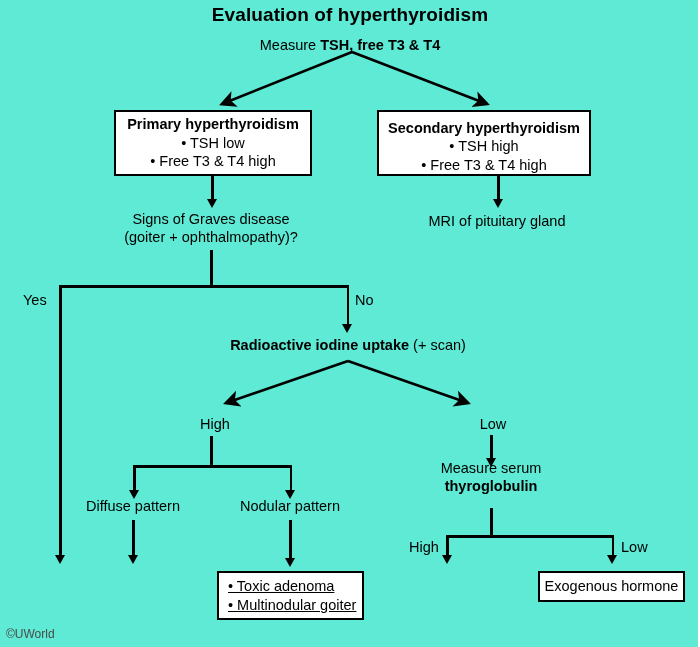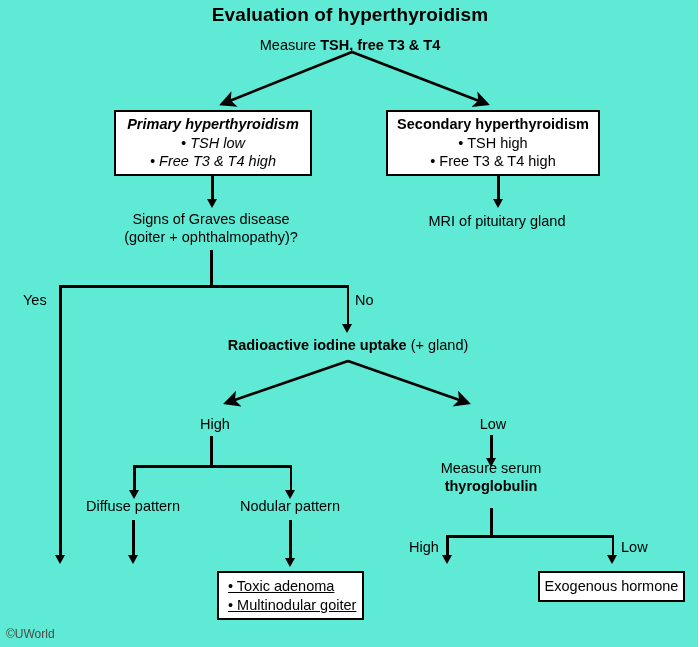--- a/index.html
+++ b/index.html
@@ -108,29 +108,29 @@
     <line x1="348" y1="361" x2="226" y2="403" stroke="#000" stroke-width="2.6" marker-end="url(#ah)"></line>
     <line x1="348" y1="361" x2="468" y2="403" stroke="#000" stroke-width="2.6" marker-end="url(#ah)"></line>
   </svg>
 
   <div class="txt ctr title" style="left:350px; top:6px;">Evaluation of hyperthyroidism</div>
 
   <div class="txt ctr" style="left:350px; top:36px;">
     <span>Measure </span><span class="b">TSH, free T3 &amp; T4</span>
   </div>
 
-  <div class="box" style="left:114px; top:110px; width:198px; height:66px;font-style:italic;">
+  <div class="box" style="left:114px; top:110px; width:198px; height:66px;">
     <div class="hdr">Primary hyperthyroidism</div>
     <div class="bullets">
       <div class="bl">• TSH low</div>
       <div class="bl">• Free T3 &amp; T4 high</div>
     </div>
   </div>
 
-  <div class="box" style="left:386px; top:110px; width:214px; height:66px;">
+  <div class="box" style="left:377px; top:110px; width:214px; height:66px;justify-content:flex-end;">
     <div class="hdr">Secondary hyperthyroidism</div>
     <div class="bullets">
       <div class="bl">• TSH high</div>
       <div class="bl">• Free T3 &amp; T4 high</div>
     </div>
   </div>
 
   <div class="vline" style="left:211px; top:176px; height:25px;"></div>
   <div class="arrowdn" style="left:206.5px; top:199px;"></div>
 
@@ -149,21 +149,21 @@
 
   <div class="vline" style="left:59px; top:285px; height:272px;"></div>
   <div class="arrowdn" style="left:54.5px; top:555px;"></div>
   <div class="txt" style="left:23px; top:291px;">Yes</div>
 
   <div class="vline" style="left:346.5px; top:285px; height:41px;"></div>
   <div class="arrowdn" style="left:342px; top:324px;"></div>
   <div class="txt" style="left:355px; top:291px;">No</div>
 
   <div class="txt ctr" style="left:348px; top:336px;">
-    <span class="b">Radioactive iodine uptake</span><span> (+ gland)</span>
+    <span class="b">Radioactive iodine uptake</span><span> (+ scan)</span>
   </div>
 
   <div class="txt ctr" style="left:215px; top:415px;">High</div>
   <div class="txt ctr" style="left:493px; top:415px;">Low</div>
 
   <div class="vline" style="left:210px; top:436px; height:31px;"></div>
   <div class="hline" style="left:133px; top:465px; width:159px;"></div>
 
   <div class="vline" style="left:133px; top:465px; height:27px;"></div>
   <div class="arrowdn" style="left:128.5px; top:490px;"></div>

